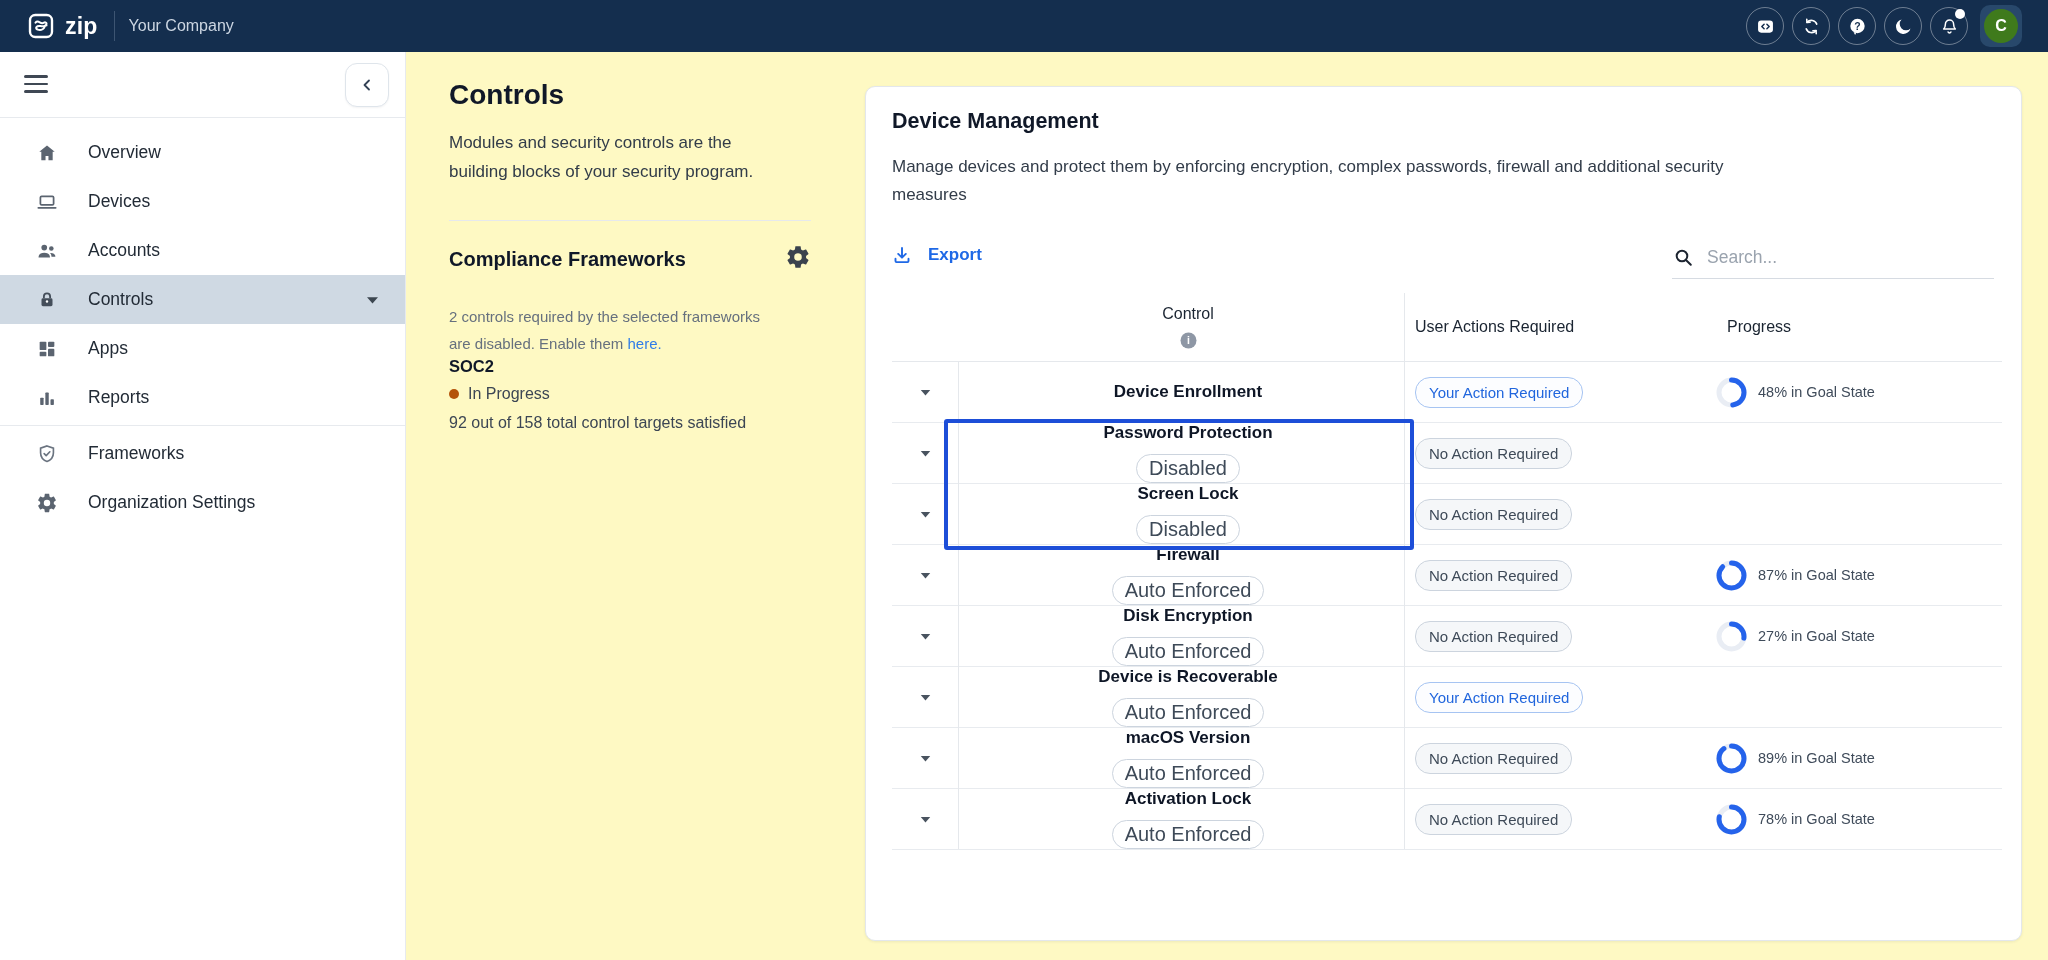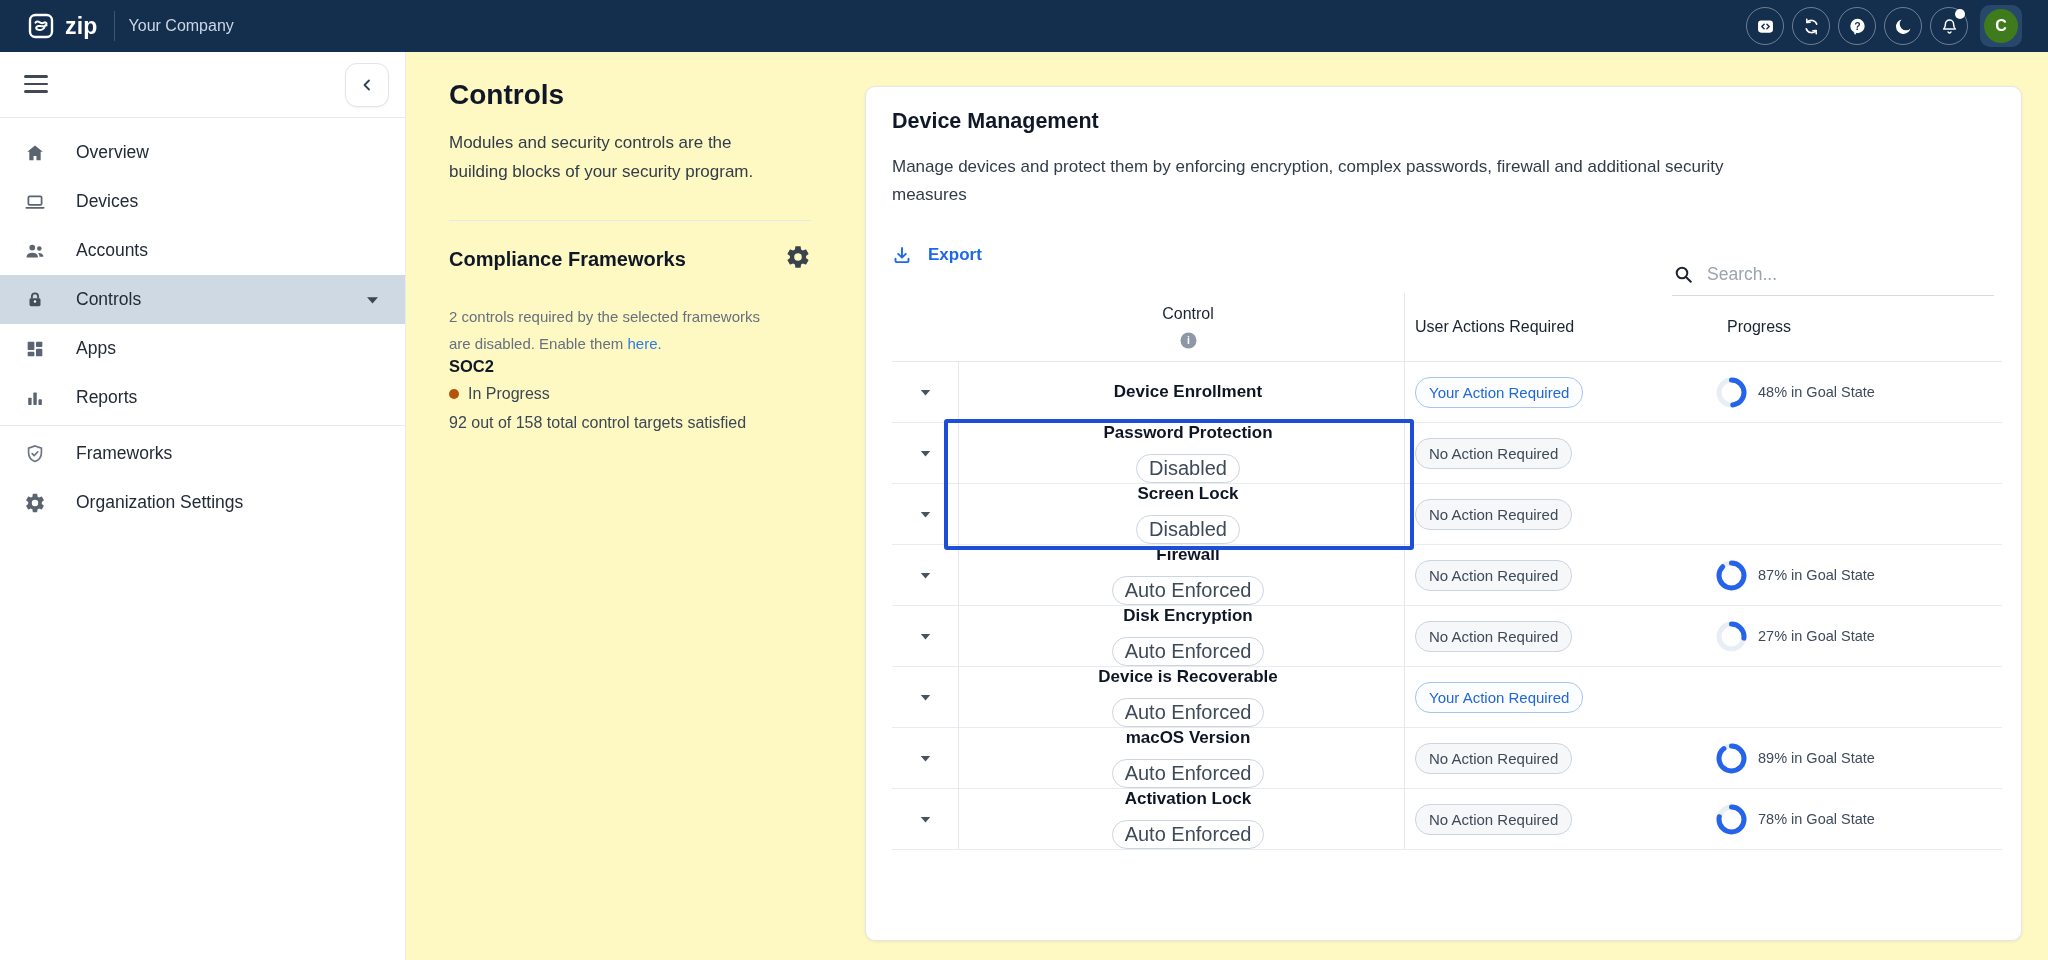--- a/index.html
+++ b/index.html
@@ -19,21 +19,21 @@
   .tb-avatar{width:42px;height:42px;border-radius:10px;background:#28486b;border:none;display:flex;align-items:center;justify-content:center;padding:0;margin-left:4px;}
   .av-circle{width:34px;height:34px;border-radius:50%;background:#3f7a1c;color:#fff;font-size:16px;font-weight:bold;display:flex;align-items:center;justify-content:center;}
 
   
   .sidebar{position:absolute;left:0;top:52px;width:406px;height:908px;background:#fff;border-right:1px solid #e7eaee;box-sizing:border-box;}
   .burger{position:absolute;left:24px;top:23px;width:24px;display:flex;flex-direction:column;gap:5px;background:none;border:none;padding:0;}
   .burger span{display:block;height:2.6px;background:#3f4854;border-radius:2px;}
   .collapse-btn{position:absolute;right:16px;top:11px;width:44px;height:44px;background:#fff;border:1px solid #dfe5eb;border-radius:12px;box-shadow:0 1px 2px rgba(16,24,40,.05);display:flex;align-items:center;justify-content:center;padding:0;}
   .side-divider{position:absolute;left:0;top:65px;width:100%;height:1px;background:#e7eaee;}
   .nav{position:absolute;left:0;top:76px;width:100%;}
-  .nav-item{display:flex;align-items:center;height:49px;padding-left:24px;gap:30px;position:relative;}
+  .nav-item{display:flex;align-items:center;height:49px;padding-left:36px;gap:30px;position:relative;}
   .nav-item.selected{background:#cfd9e3;}
   .nav-icon{width:22px;height:22px;display:flex;align-items:center;justify-content:center;}
   .nav-label{font-size:17.5px;color:#222b36;}
   .nav-caret{position:absolute;right:26px;top:50%;transform:translateY(-50%);display:flex;}
   .nav-divider{height:1px;background:#e7eaee;margin:3px 0;}
 
   
   .panel{position:absolute;left:449px;top:78px;width:372px;}
   .panel h1{margin:0;font-size:28px;font-weight:bold;color:#101828;line-height:34px;}
   .pdesc{margin:17px 0 0;font-size:17px;line-height:28.5px;color:#323c49;max-width:308px;}
@@ -47,21 +47,21 @@
   .soc-status{margin-top:9px;display:flex;align-items:center;gap:9px;font-size:16px;color:#3c4654;}
   .dot{width:10px;height:10px;border-radius:50%;background:#b45309;}
   .soc-summary{margin-top:6px;font-size:16px;line-height:28.5px;color:#3c4654;max-width:300px;}
 
   
   .card{position:absolute;left:849px;top:86px;width:1157px;height:855px;background:#fff;border:1px solid #e3e7ec;border-radius:10px;box-shadow:0 1px 3px rgba(16,24,40,.07);box-sizing:border-box;margin-left:16px;}
   .card h2{position:absolute;left:26px;top:22px;margin:0;font-size:21.5px;font-weight:bold;color:#101828;}
   .card-desc{position:absolute;left:26px;top:66px;margin:0;font-size:17px;line-height:28px;color:#323c49;max-width:900px;}
   .export{position:absolute;left:26px;top:158px;display:flex;align-items:flex-end;gap:16px;background:none;border:none;padding:0;}
   .export .lbl{font-size:17px;font-weight:600;color:#1e68e6;}
-  .search{position:absolute;left:806px;top:167px;width:322px;height:42px;border-bottom:1px solid #d6dbe2;display:flex;align-items:center;gap:12px;box-sizing:border-box;padding:0 2px;}
+  .search{position:absolute;left:806px;top:150px;width:322px;height:42px;border-bottom:1px solid #d6dbe2;display:flex;align-items:center;gap:12px;box-sizing:border-box;padding:0 2px;}
   .search input{border:none;outline:none;flex:1;font-size:17.5px;color:#1a2431;background:transparent;font-family:inherit;}
   .search input::placeholder{color:#9aa3ae;}
 
   
   .table{position:absolute;left:26px;top:206px;width:1110px;}
   .thead{display:flex;align-items:center;height:68px;border-bottom:1px solid #e5e8ec;}
   .th{font-size:16px;font-weight:500;color:#1a2431;}
   .trow{display:flex;align-items:center;height:61px;border-bottom:1px solid #e8ebef;box-sizing:border-box;}
   .c0{width:66px;display:flex;justify-content:center;flex-shrink:0;}
   .c1{width:446px;display:flex;align-items:center;padding-left:14px;gap:11px;box-sizing:border-box;flex-shrink:0;flex-direction:column;}

